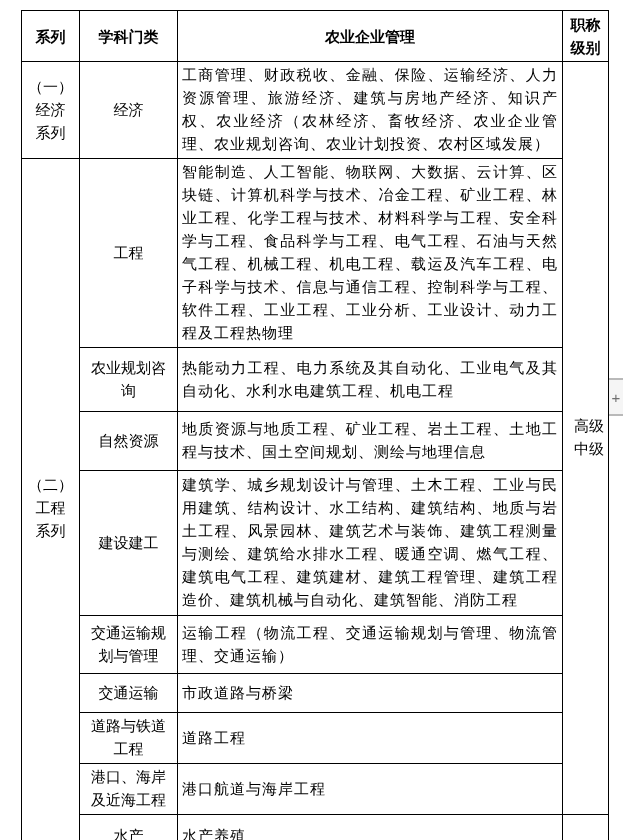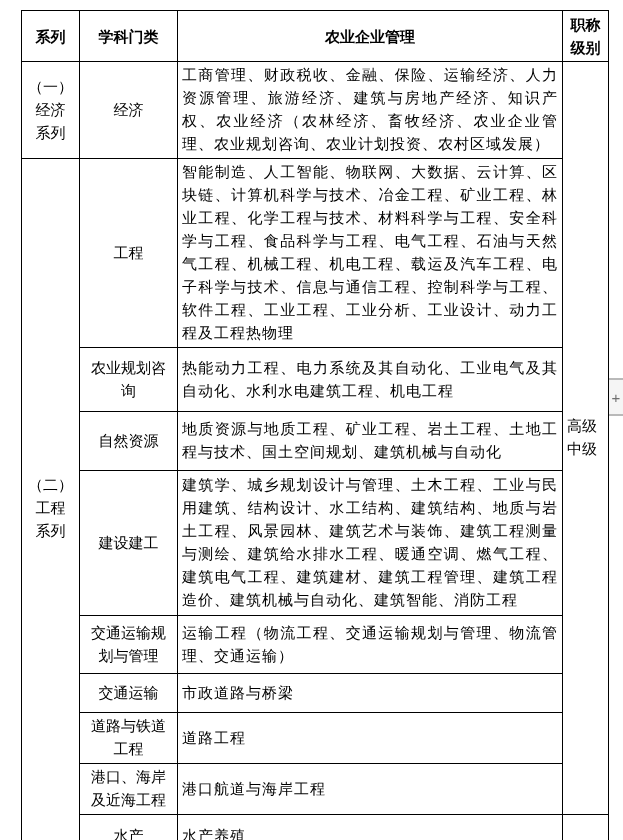--- a/index.html
+++ b/index.html
@@ -19,21 +19,21 @@
     padding:2px 4px;
     overflow:hidden;
   }
   .doc-table th{
     font-family:"Liberation Sans","DejaVu Sans",sans-serif;
     font-weight:bold;text-align:center;padding:2px 1px;
   }
   .c-series{text-align:center;white-space:pre-line;}
   .c-disc{text-align:center;}
   .c-majors{text-align:justify;padding:2px 9px;letter-spacing:1px;margin-top:44px;}
-  .c-level{text-align:left;white-space:pre-line;}
+  .c-level{text-align:right;white-space:pre-line;}
   .pre{white-space:pre-line;}
   .zoom-btn{
     position:absolute;left:609px;top:378px;width:14px;height:34px;
     background:#f5f5f5;
     border-top:2px solid #b9b9b9;border-bottom:2px solid #b9b9b9;
     display:flex;align-items:center;justify-content:center;
     font-family:"Liberation Sans","DejaVu Sans",sans-serif;
     font-size:15px;color:#6f6f6f;cursor:pointer;
   }
 </style>
@@ -74,21 +74,21 @@
       <td class="c-majors">智能制造、人工智能、物联网、大数据、云计算、区块链、计算机科学与技术、冶金工程、矿业工程、林业工程、化学工程与技术、材料科学与工程、安全科学与工程、食品科学与工程、电气工程、石油与天然气工程、机械工程、机电工程、载运及汽车工程、电子科学与技术、信息与通信工程、控制科学与工程、软件工程、工业工程、工业分析、工业设计、动力工程及工程热物理</td>
     </tr>
 
     <tr style="height:64px">
       <td class="c-disc">农业规划咨询</td>
       <td class="c-majors">热能动力工程、电力系统及其自动化、工业电气及其自动化、水利水电建筑工程、机电工程</td>
     </tr>
 
     <tr style="height:59px">
       <td class="c-disc">自然资源</td>
-      <td class="c-majors">地质资源与地质工程、矿业工程、岩土工程、土地工程与技术、国土空间规划、建筑机械与自动化</td>
+      <td class="c-majors">地质资源与地质工程、矿业工程、岩土工程、土地工程与技术、国土空间规划、测绘与地理信息</td>
     </tr>
 
     <tr style="height:145px">
       <td class="c-disc">建设建工</td>
       <td class="c-majors">建筑学、城乡规划设计与管理、土木工程、工业与民用建筑、结构设计、水工结构、建筑结构、地质与岩土工程、风景园林、建筑艺术与装饰、建筑工程测量与测绘、建筑给水排水工程、暖通空调、燃气工程、建筑电气工程、建筑建材、建筑工程管理、建筑工程造价、建筑机械与自动化、建筑智能、消防工程</td>
     </tr>
 
     <tr style="height:58px">
       <td class="c-disc">交通运输规划与管理</td>
       <td class="c-majors">运输工程（物流工程、交通运输规划与管理、物流管理、交通运输）</td>

